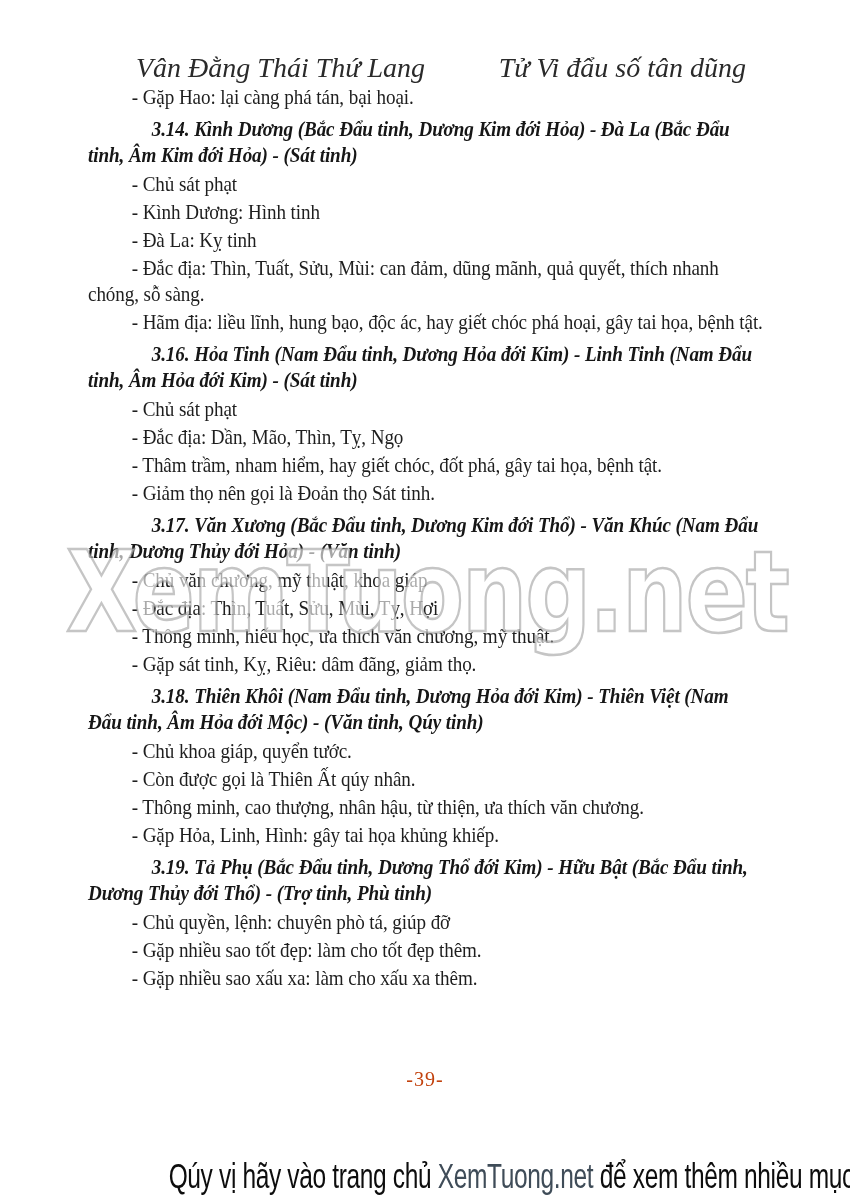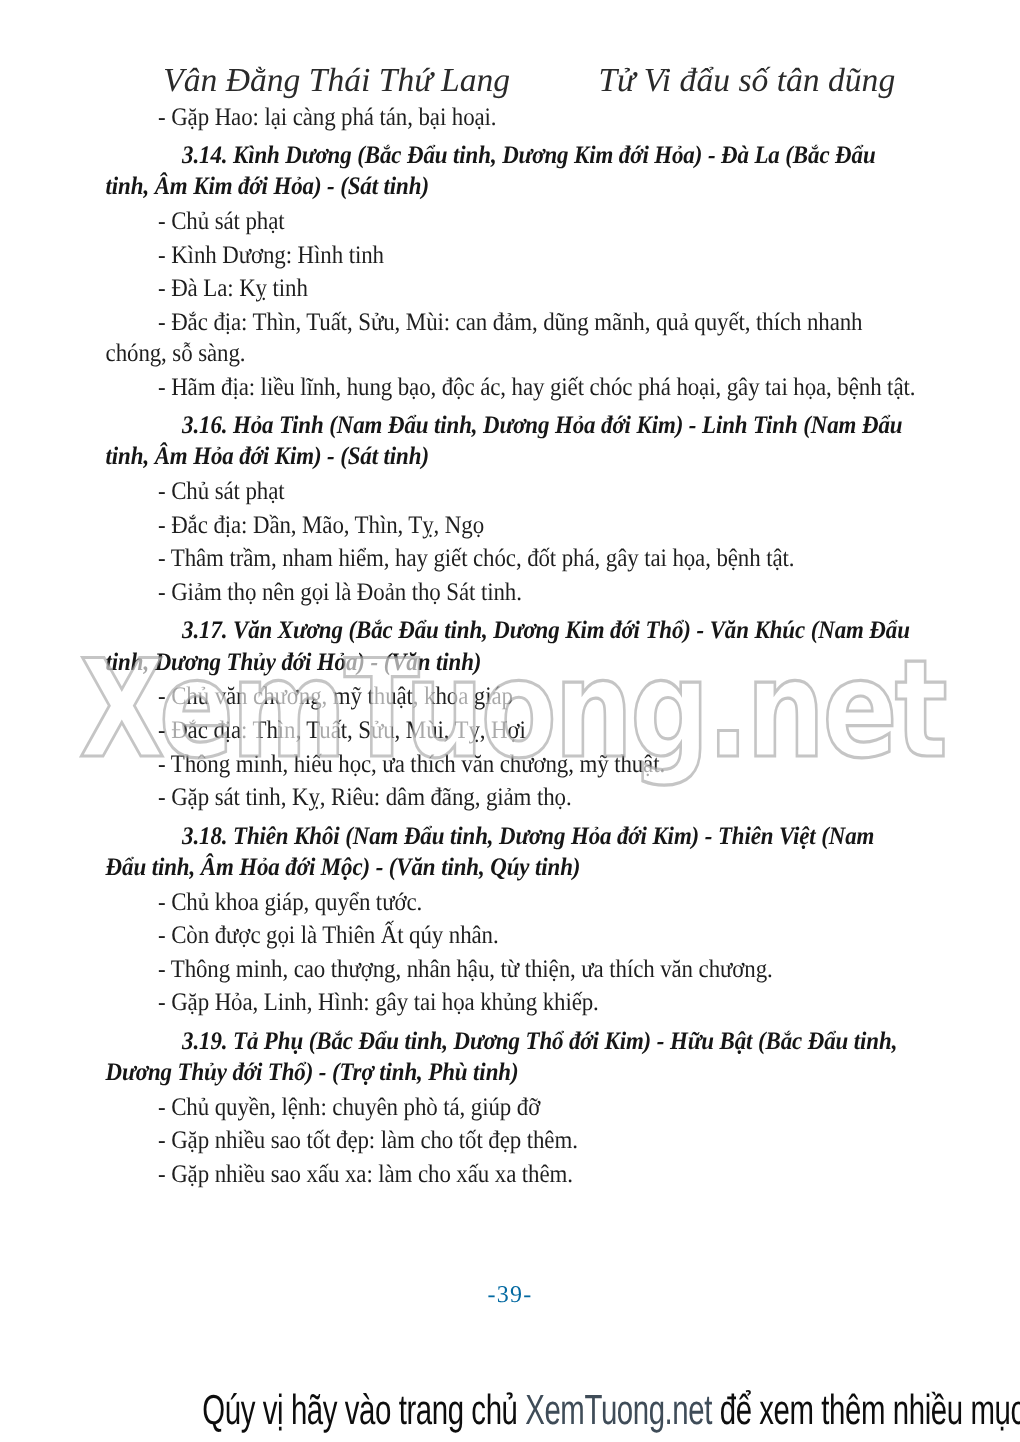--- a/index.html
+++ b/index.html
@@ -57,21 +57,21 @@
     color:rgba(255,255,255,0.62);
     -webkit-text-stroke:3px rgba(150,150,150,0.55);
     text-stroke:3px rgba(150,150,150,0.55);
   }
   .page-number {
     position:absolute;
     top:1068px; left:0; right:0;
     text-align:center;
     font-size:20px;
     letter-spacing:1px;
-    color:#0369a1;
+    color:#c2410c;
   }
   .footer {
     position:absolute;
     bottom:6px; left:0; right:0;
     text-align:center;
     font-family:"Liberation Sans", sans-serif;
     font-size:35px;
     white-space:nowrap;
     color:#0d0d0d;
   }

